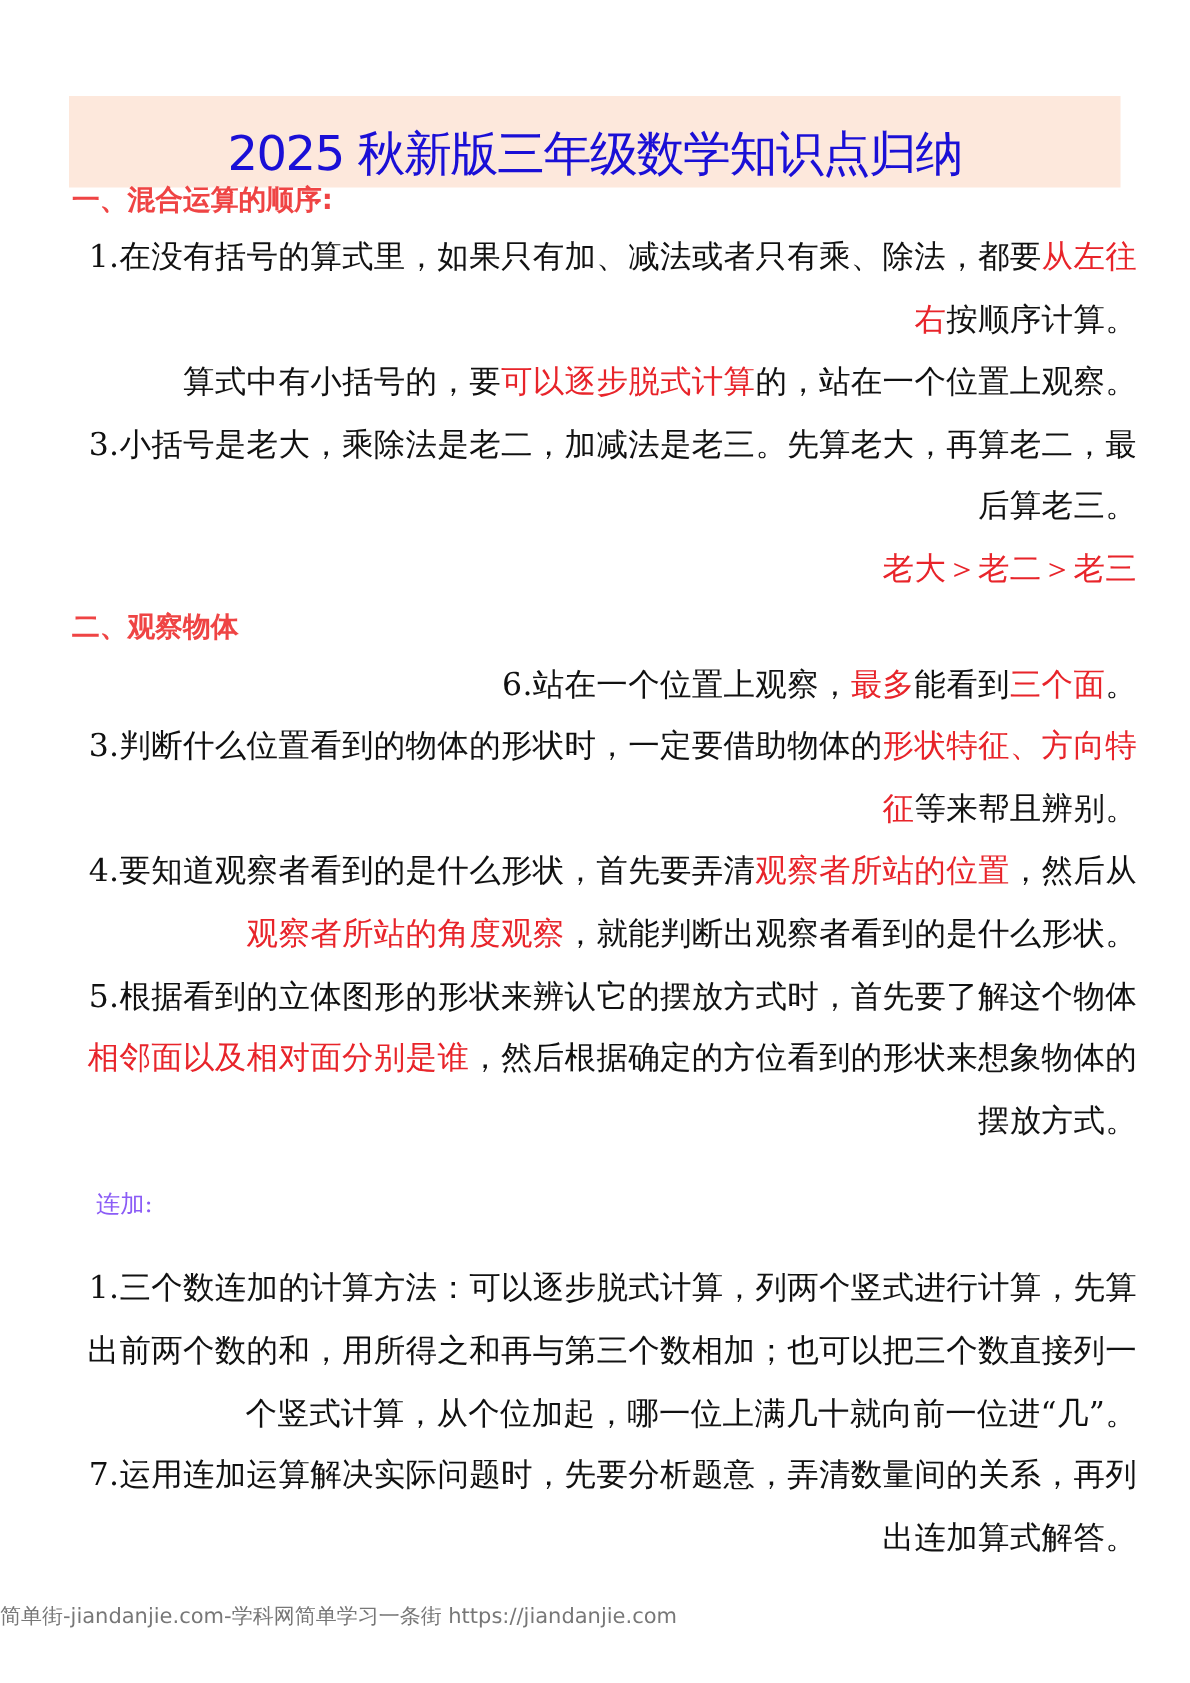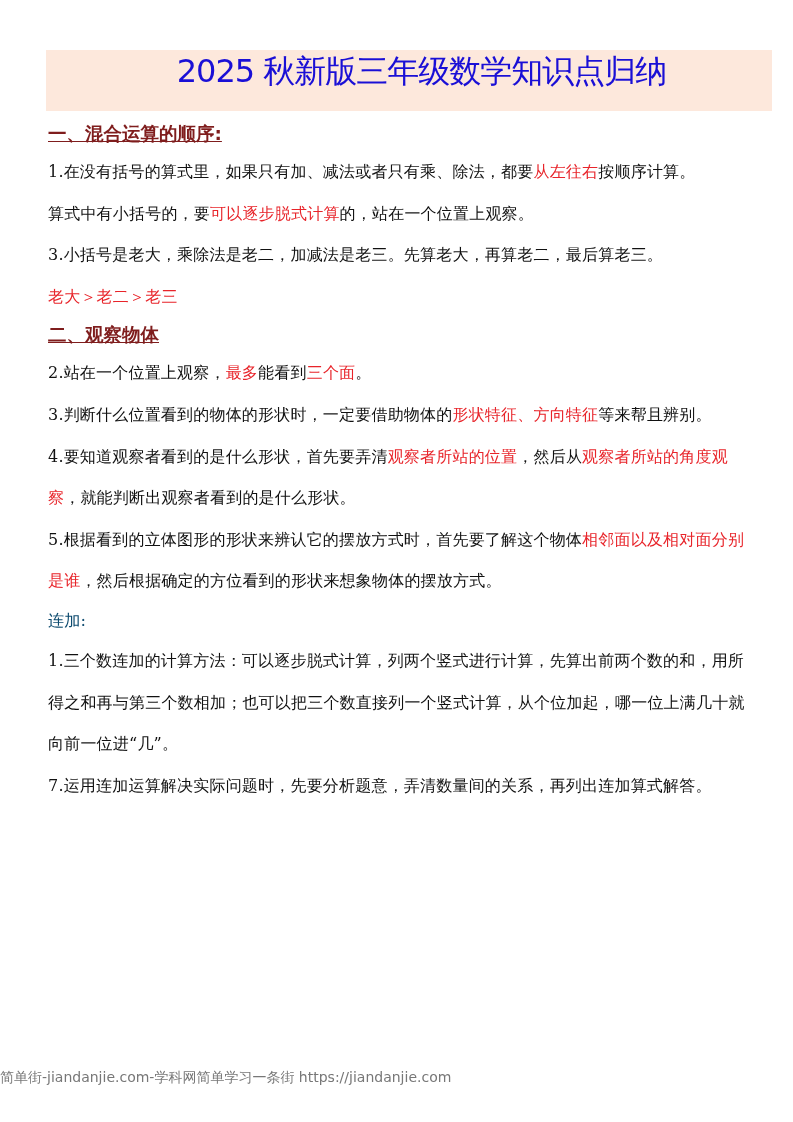--- a/index.html
+++ b/index.html
@@ -11,67 +11,66 @@
       width: 793px;
       height: 1122px;
       position: relative;
       overflow: hidden;
       font-family: "DejaVu Serif", "Liberation Serif", serif;
       color: #111111;
     }
     .title-box {
       position: absolute;
       left: 46px;
-      top: 50px;
+      top: 64px;
       width: 701px;
       height: 61px;
       background: #fde8dc;
       display: flex;
-      align-items: flex-start;
+      align-items: flex-end;
       justify-content: center;
-      padding-left: 25px;
     }
     .title {
       font-family: "DejaVu Sans", "Liberation Sans", sans-serif;
       font-size: 32px;
       color: #1a0fd6;
       letter-spacing: -1px;
       margin: 0;
       font-weight: normal;
     }
     .content {
       position: absolute;
       left: 48px;
       top: 116px;
       width: 710px;
     }
     .section-heading {
       font-family: "DejaVu Sans", "Liberation Sans", sans-serif;
       font-size: 18.5px;
-      color: #7f1d1d;
+      color: #ef4444;
       margin: 0;
       height: 35px;
       line-height: 35px;
       white-space: nowrap;
-      text-decoration: underline;
     }
     .para {
-      font-size: 16px;
+      font-size: 21px;
       line-height: 41.6px;
       margin: 0;
       letter-spacing: 0.2px;
+      text-align: right;
     }
     .red {
       color: #e8242a;
     }
     .sub-heading {
       font-size: 16.2px;
       line-height: 38px;
-      color: #0c4a6e;
-      margin: 0;
+      color: #8b5cf6;
+      margin: 16px;
     }
     .footer {
       position: absolute;
       left: 0;
       width: 793px;
       top: 1069px;
       font-family: "DejaVu Sans", "Liberation Sans", sans-serif;
       font-size: 14px;
       color: #777777;
     }
@@ -97,21 +96,21 @@
       <span>3.小括号是老大，乘除法是老二，加减法是老三。先算老大，再算老二，最后算老三。</span>
     </p>
     <p class="para">
       <span class="red">老大＞老二＞老三</span>
     </p>
   </section>
 
   <section>
     <h2 class="section-heading">二、观察物体</h2>
     <p class="para">
-      <span>2.站在一个位置上观察，</span><span class="red">最多</span><span>能看到</span><span class="red">三个面</span><span>。</span>
+      <span>6.站在一个位置上观察，</span><span class="red">最多</span><span>能看到</span><span class="red">三个面</span><span>。</span>
     </p>
     <p class="para">
       <span>3.判断什么位置看到的物体的形状时，一定要借助物体的</span><span class="red">形状特征、方向特征</span><span>等来帮且辨别。</span>
     </p>
     <p class="para">
       <span>4.要知道观察者看到的是什么形状，首先要弄清</span><span class="red">观察者所站的位置</span><span>，然后从</span><span class="red">观察者所站的角度观察</span><span>，就能判断出观察者看到的是什么形状。</span>
     </p>
     <p class="para">
       <span>5.根据看到的立体图形的形状来辨认它的摆放方式时，首先要了解这个物体</span><span class="red">相邻面以及相对面分别是谁</span><span>，然后根据确定的方位看到的形状来想象物体的摆放方式。</span>
     </p>

